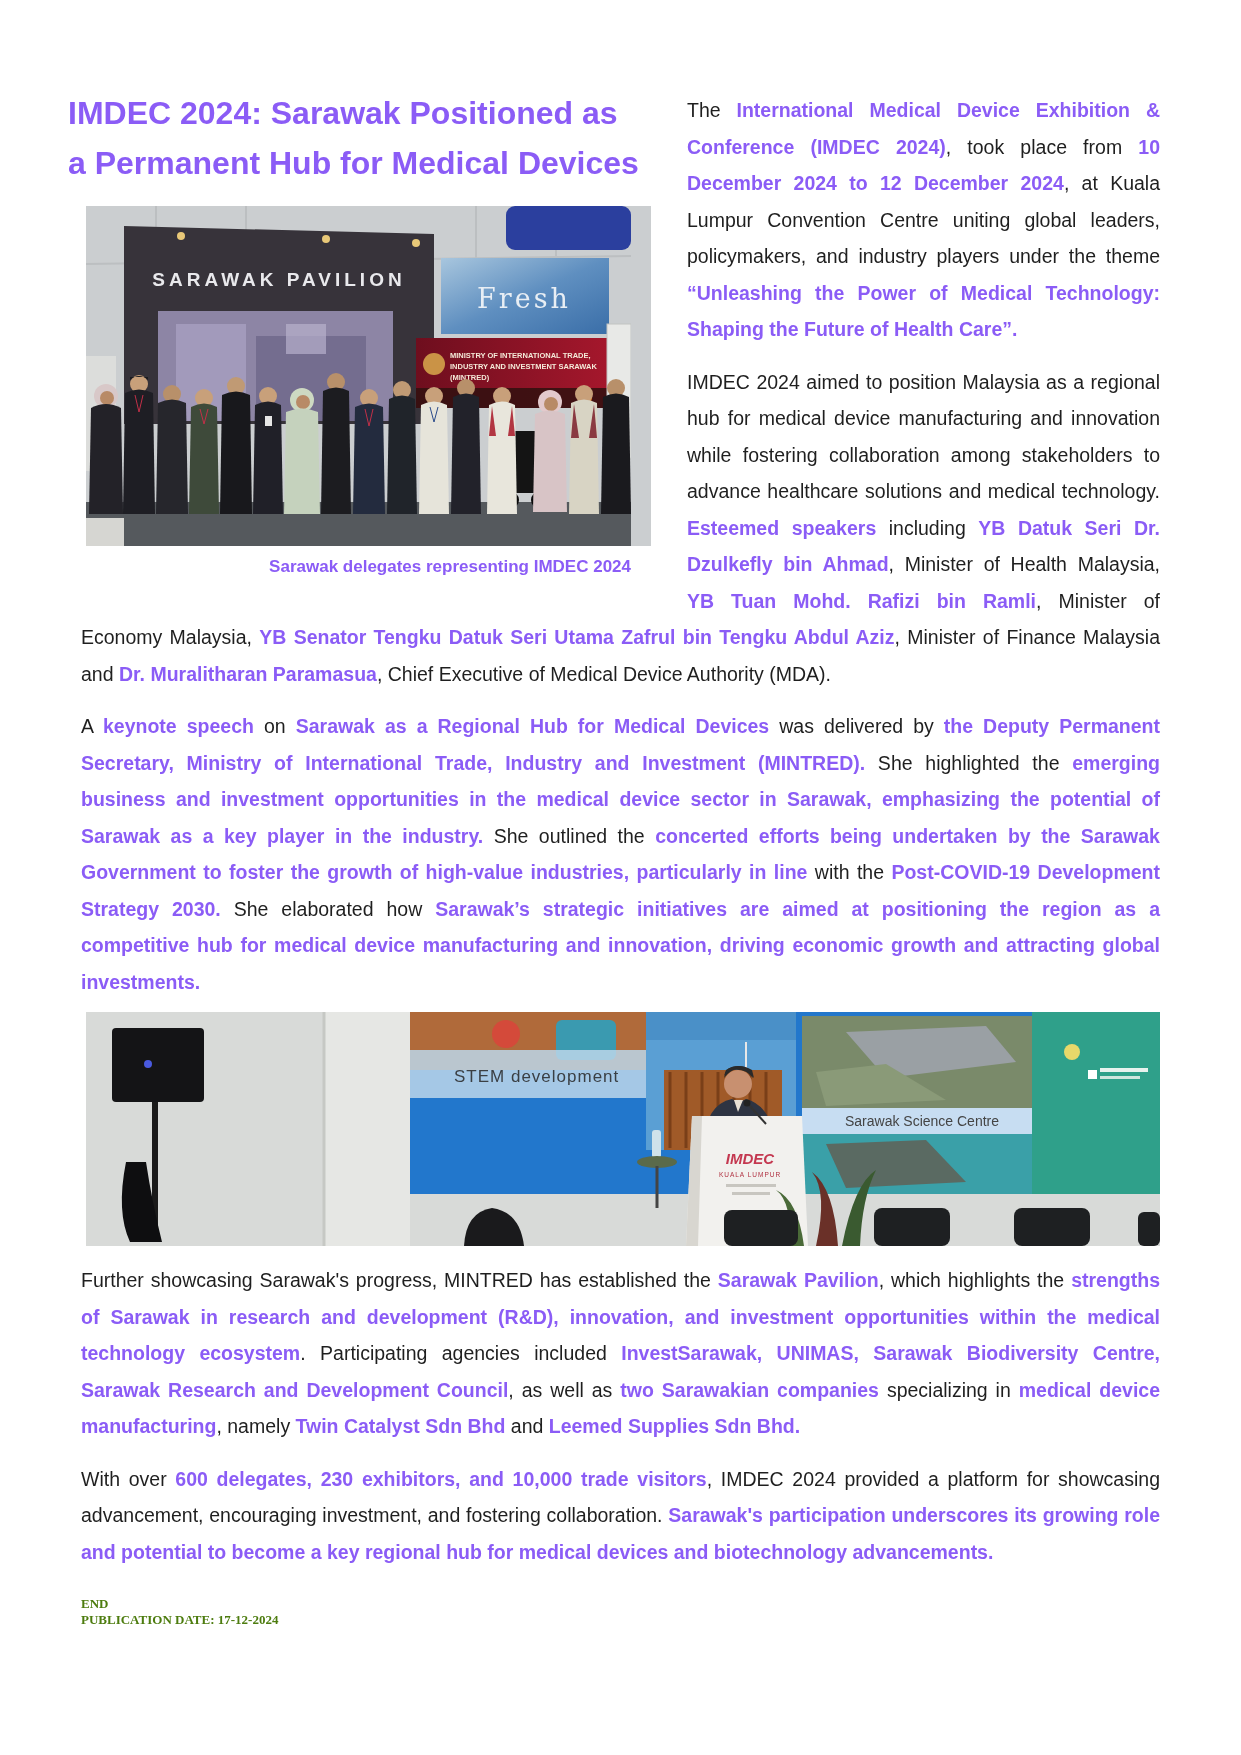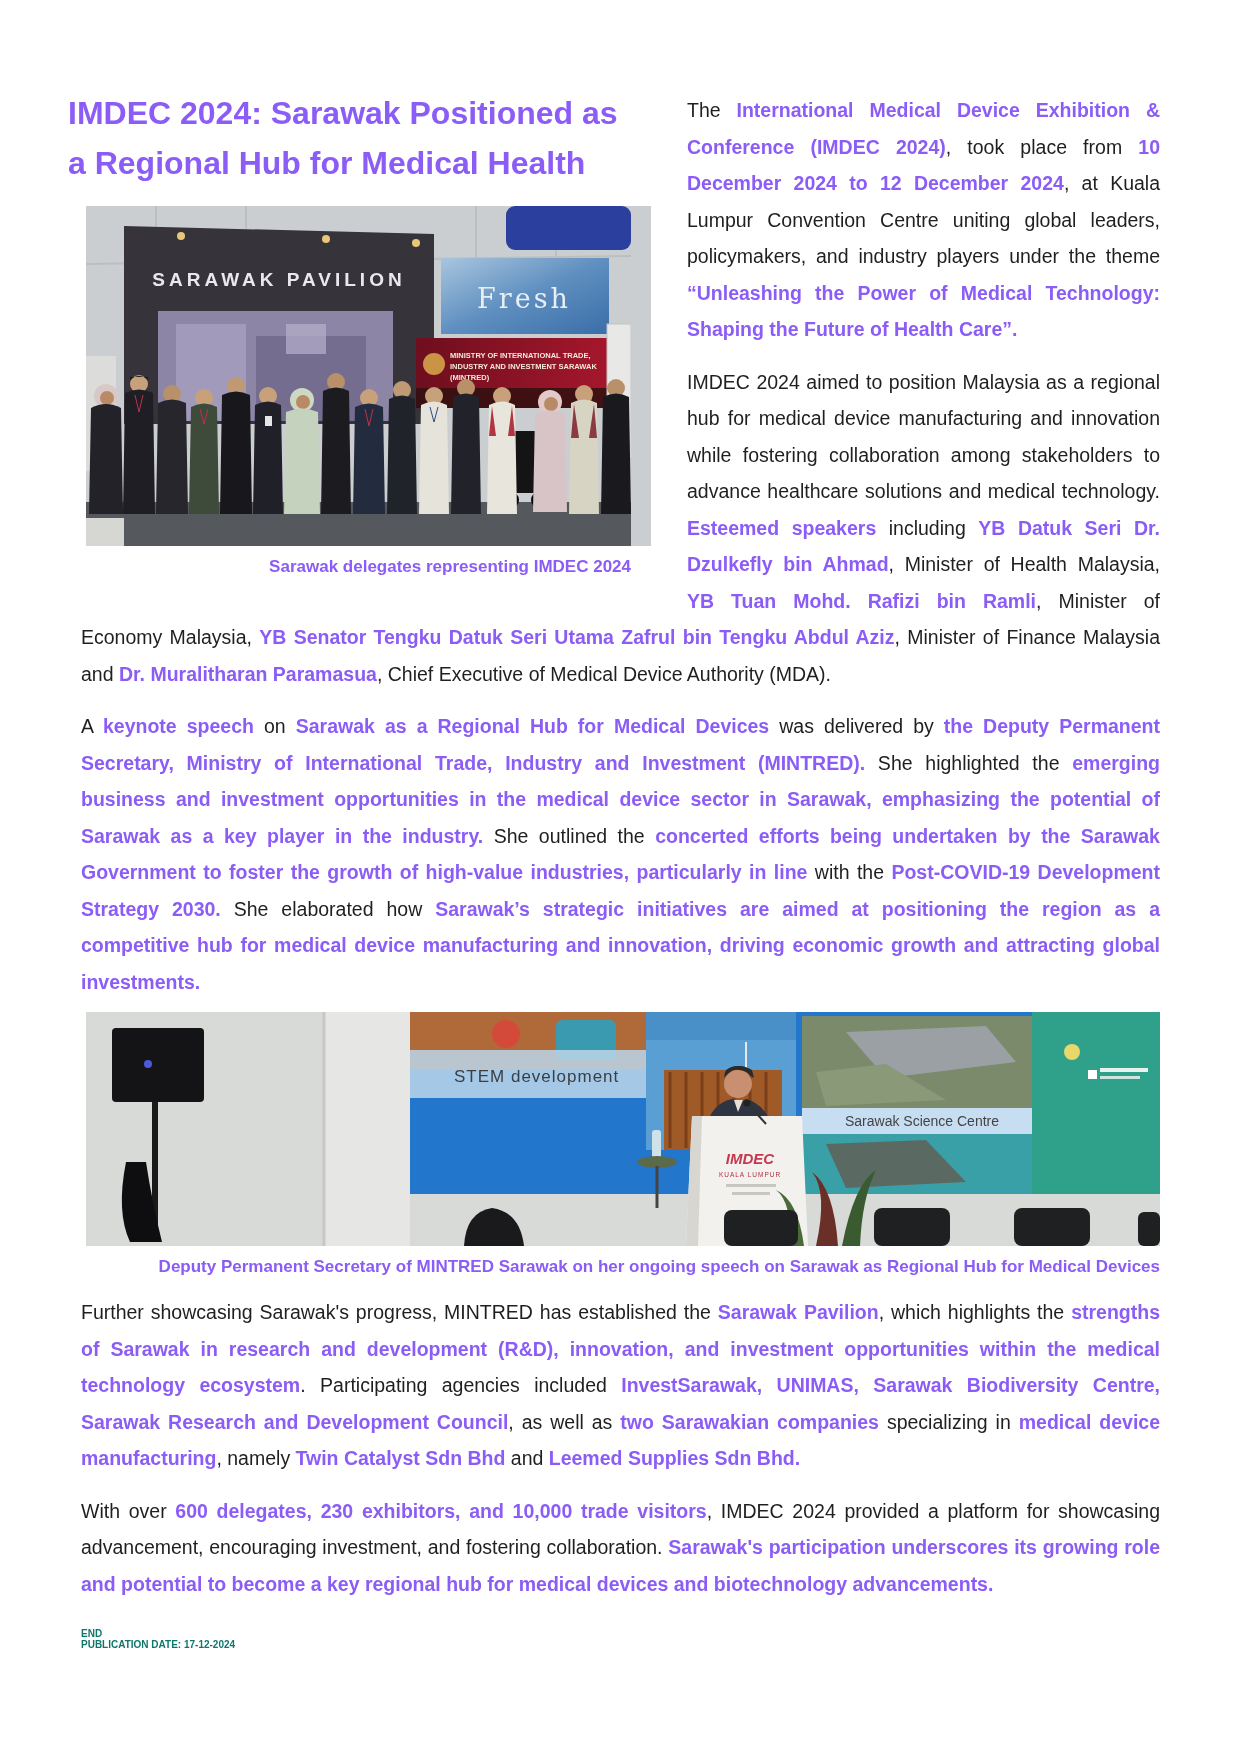--- a/index.html
+++ b/index.html
@@ -12,34 +12,34 @@
   .title{margin:0 0 18px -13px;font-size:32px;line-height:50px;font-weight:700;color:#8b5cf6;}
   .title span{display:block;white-space:nowrap;}
   .photo{display:block;margin-left:5px;border:0;background:#cbced0;}
   .photo svg{display:block;}
   .caption{font-size:17px;font-weight:700;text-align:right;color:#8b5cf6;}
   .caption1{width:550px;margin-top:10px;line-height:22px;}
   .caption2{clear:both;margin-top:10px;line-height:22px;}
   p.body{margin:16px 0 0 0;font-size:19.5px;line-height:36.5px;text-align:justify;}
   p.first{margin-top:4px;}
   b{font-weight:700;color:#8b5cf6;}
-  .footer-line{font-size:10px;font-weight:700;color:#0f766e;}
+  .footer-line{font-size:13px;font-weight:700;color:#4d7c0f;font-family:Liberation Serif, serif;}
   .end-line{margin-top:26px;}
   .pub-line{}
   .svgtext{font-family:"Liberation Sans",sans-serif;}
 </style>
 </head>
 <body>
 
 <div class="doc">
 
   <div class="top-float">
     <h1 class="title">
       <span>IMDEC 2024: Sarawak Positioned as</span>
-      <span>a Regional Hub for Medical Health</span>
+      <span>a Permanent Hub for Medical Devices</span>
     </h1>
 
     <div class="photo">
       <svg width="545" height="340" viewBox="0 0 545 340">
         <defs>
           <linearGradient id="freshGrad" x1="0" y1="0" x2="1" y2="1">
             <stop offset="0" stop-color="#a8c6de"></stop>
               <stop offset="0.5" stop-color="#5f8fc0"></stop>
               <stop offset="1" stop-color="#3a6ea8"></stop>
           </linearGradient>
@@ -274,21 +274,20 @@
       <path d="M378,234 Q380,200 406,196 Q434,200 438,234 Z" fill="#1a1a1c"></path>
 
       <g fill="#1e2022">
         <rect x="638" y="198" width="74" height="36" rx="8"></rect>
         <rect x="788" y="196" width="76" height="38" rx="8"></rect>
         <rect x="928" y="196" width="76" height="38" rx="8"></rect>
         <rect x="1052" y="200" width="22" height="34" rx="6"></rect>
       </g>
     </svg>
   </div>
-  <div class="caption caption2">Deputy Permanent Secretary of MINTRED Sarawak on her ongoing speech on Sarawak as Regional Hub for Medical Devices</div>
 
   <p class="body"><span>Further showcasing Sarawak's progress, MINTRED has established the </span><b>Sarawak Pavilion</b><span>, which highlights the </span><b>strengths of Sarawak in research and development (R&amp;D), innovation, and investment opportunities within the medical technology ecosystem</b><span>. Participating agencies included </span><b>InvestSarawak, UNIMAS, Sarawak Biodiversity Centre, Sarawak Research and Development Council</b><span>, as well as </span><b>two Sarawakian companies</b><span> specializing in </span><b>medical device manufacturing</b><span>, namely </span><b>Twin Catalyst Sdn Bhd</b><span> and </span><b>Leemed Supplies Sdn Bhd.</b></p>
   <p class="body"><span>With over </span><b>600 delegates, 230 exhibitors, and 10,000 trade visitors</b><span>, IMDEC 2024 provided a platform for showcasing advancement, encouraging investment, and fostering collaboration. </span><b>Sarawak's participation underscores its growing role and potential to become a key regional hub for medical devices and biotechnology advancements.</b></p>
 
   <div class="footer-line end-line">END</div>
   <div class="footer-line pub-line">PUBLICATION DATE: 17-12-2024</div>
 
 </div>
 
 </body></html>

